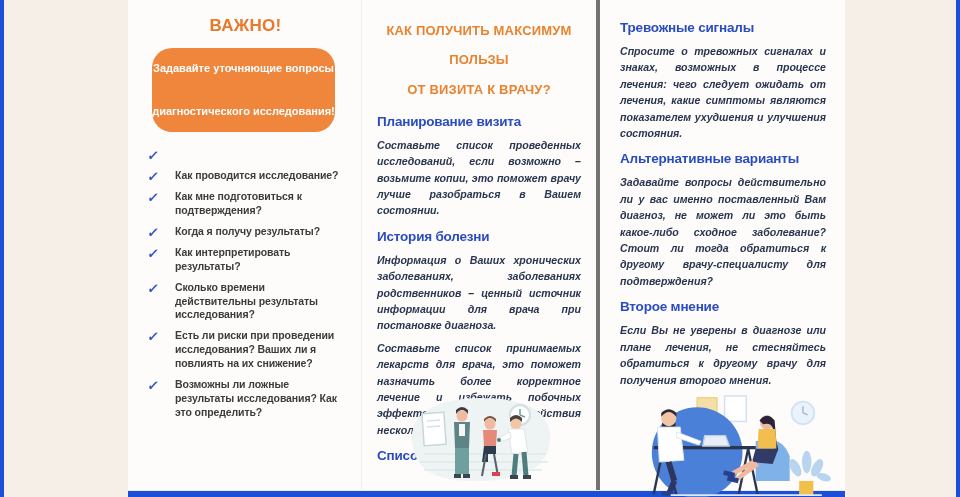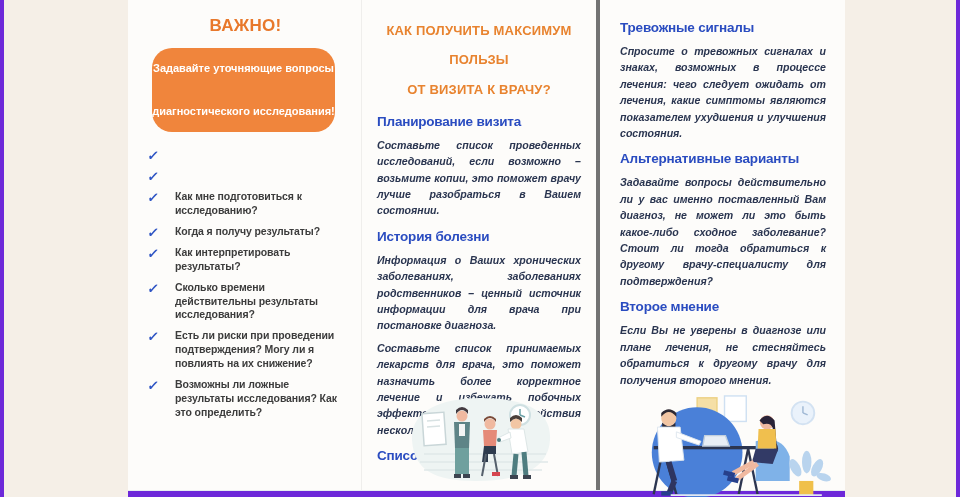--- a/index.html
+++ b/index.html
@@ -1,21 +1,21 @@
 <!DOCTYPE html>
 <html><head>
 <meta charset="utf-8">
 <style>
   html,body{margin:0;padding:0;}
   body{
     width:960px;height:497px;overflow:hidden;
     font-family:"Liberation Sans",sans-serif;
     background:#ffffff;
   }
-  .canvas{position:relative;width:960px;height:497px;background:#6d28d9;}
+  .canvas{position:relative;width:960px;height:497px;background:#1d4ed8;}
   .cream{position:absolute;top:0;height:497px;background:#f5efe7;}
   .cream.left{left:4px;width:124px;}
   .cream.right{left:845px;width:111px;}
   .panel{
     position:absolute;left:128px;top:0;width:717px;height:490px;
     background:#fdfcfa;border-bottom:1px solid #e6eef0;
   }
   .col{position:absolute;top:0;height:490px;box-sizing:border-box;}
   .col-left{left:0;width:234px;padding:10px 16px 0 18px;border-right:1px solid #efeeec;}
   .col-mid{left:234px;width:238px;padding:12px 15px 0 15px;border-right:4px solid #737373;}
@@ -77,40 +77,41 @@
         <span>Задавайте уточняющие вопросы</span><br>
         <br>
         <span>диагностического исследования!</span>
       </div>
       <ul class="checklist">
         <li class="check-row">
             <span class="check">✓</span>
           </li>
         <li class="check-row">
             <span class="check">✓</span>
-          </li>
-        <li class="check-row">
-            <span class="check">✓</span>
-            <span class="check-text">Как мне подготовиться к исследованию?</span>
+            <span class="check-text">Как проводится исследование?</span>
+          </li>
+        <li class="check-row">
+            <span class="check">✓</span>
+            <span class="check-text">Как мне подготовиться к подтверждения?</span>
           </li>
         <li class="check-row">
             <span class="check">✓</span>
             <span class="check-text">Когда я получу результаты?</span>
           </li>
         <li class="check-row">
             <span class="check">✓</span>
             <span class="check-text">Как интерпретировать результаты?</span>
           </li>
         <li class="check-row">
             <span class="check">✓</span>
             <span class="check-text">Сколько времени действительны результаты исследования?</span>
           </li>
         <li class="check-row">
             <span class="check">✓</span>
-            <span class="check-text">Есть ли риски при проведении подтверждения? Могу ли я повлиять на их снижение?</span>
+            <span class="check-text">Есть ли риски при проведении исследования? Ваших ли я повлиять на их снижение?</span>
           </li>
         <li class="check-row">
             <span class="check">✓</span>
             <span class="check-text">Возможны ли ложные результаты исследования? Как это определить?</span>
           </li>
 
       </ul>
     </div>
 
     <div class="col col-mid">

